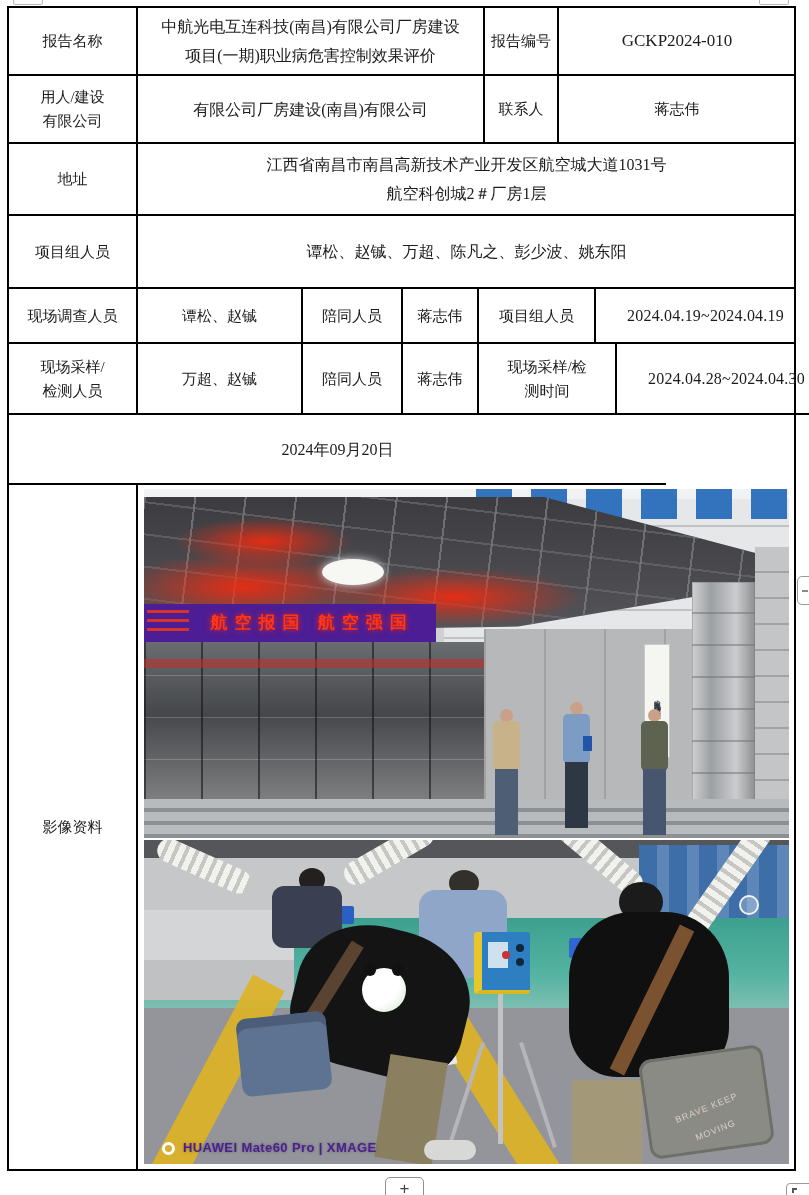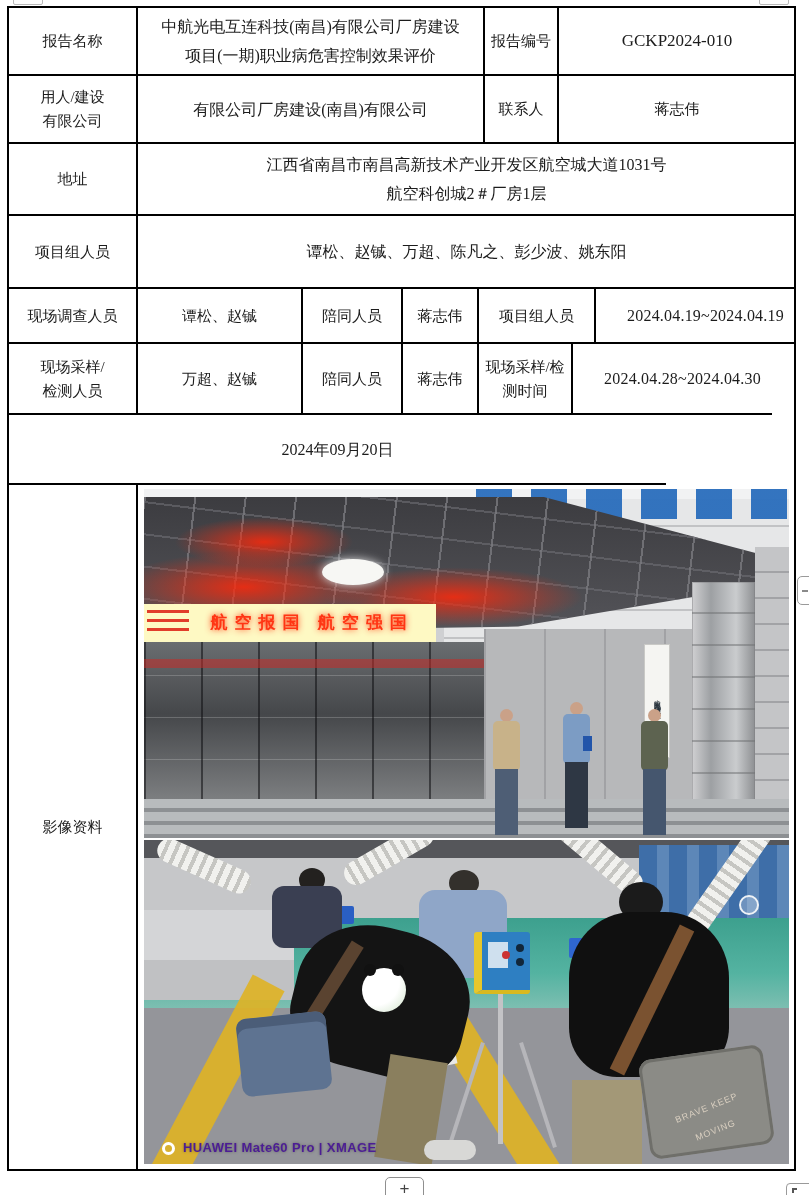--- a/index.html
+++ b/index.html
@@ -67,21 +67,21 @@
       repeating-linear-gradient(97deg, rgba(125,125,130,.75) 0 2px, rgba(0,0,0,0) 2px 50px),
       repeating-linear-gradient(7deg, rgba(110,110,116,.6) 0 2px, rgba(0,0,0,0) 2px 32px),
       linear-gradient(180deg,#3c3c40,#545459);
     clip-path:polygon(0 0, 62% 0, 100% 48%, 100% 62%, 58% 96%, 0 100%); }
   .p1-glow1,.p1-glow2,.p1-glow3 { background:radial-gradient(ellipse at center, rgba(255,40,10,.85), rgba(255,40,10,0) 70%); }
   .p1-glow1 { left:-30px; top:55px; width:260px; height:70px; }
   .p1-glow2 { left:180px; top:70px; width:260px; height:60px; }
   .p1-glow3 { left:30px; top:20px; width:180px; height:50px; }
   .p1-lamp { left:178px; top:62px; width:62px; height:26px; border-radius:50%;
     background:#f7f7f4; box-shadow:0 0 10px rgba(255,255,255,.8); }
-  .p1-ticker { left:0; top:115px; width:292px; height:38px; background:#fef9c3; }
+  .p1-ticker { left:0; top:115px; width:292px; height:38px; background:#4c1d95; }
   .p1-ticker-date { left:3px; top:6px; width:42px; height:26px; opacity:.95;
     background:repeating-linear-gradient(180deg,#e03322 0 3px, rgba(0,0,0,0) 3px 9px); }
   .p1-ticker-text { left:48px; top:7px; width:240px; color:#ff3514; font-weight:bold;
     font-size:17px; letter-spacing:7px; white-space:nowrap;
     text-shadow:0 0 6px rgba(255,40,0,.9); }
   .p1-glass { left:0; top:153px; width:340px; height:160px;
     background:
       repeating-linear-gradient(90deg, rgba(15,15,18,.55) 0 2px, rgba(0,0,0,0) 2px 57px),
       repeating-linear-gradient(0deg, rgba(235,235,235,.22) 0 1px, rgba(0,0,0,0) 1px 42px),
       linear-gradient(180deg,#6a6d70,#45474a 45%,#7e8082); }
@@ -275,21 +275,21 @@
       </div>
       <div class="cell" style="width:165px">
         <span>万超、赵铖</span>
       </div>
       <div class="cell" style="width:100px">
         <span>陪同人员</span>
       </div>
       <div class="cell" style="width:76px">
         <span>蒋志伟</span>
       </div>
-      <div class="cell" style="width:94px">
+      <div class="cell" style="width:138px">
         <span>现场采样/检</span>
         <span>测时间</span>
       </div>
       <div class="cell date" style="width:199px">
         <span>2024.04.28~2024.04.30</span>
       </div>
     </div>
 
     <div class="row" style="height:70px">
       <div class="cell big" style="width:657px">

